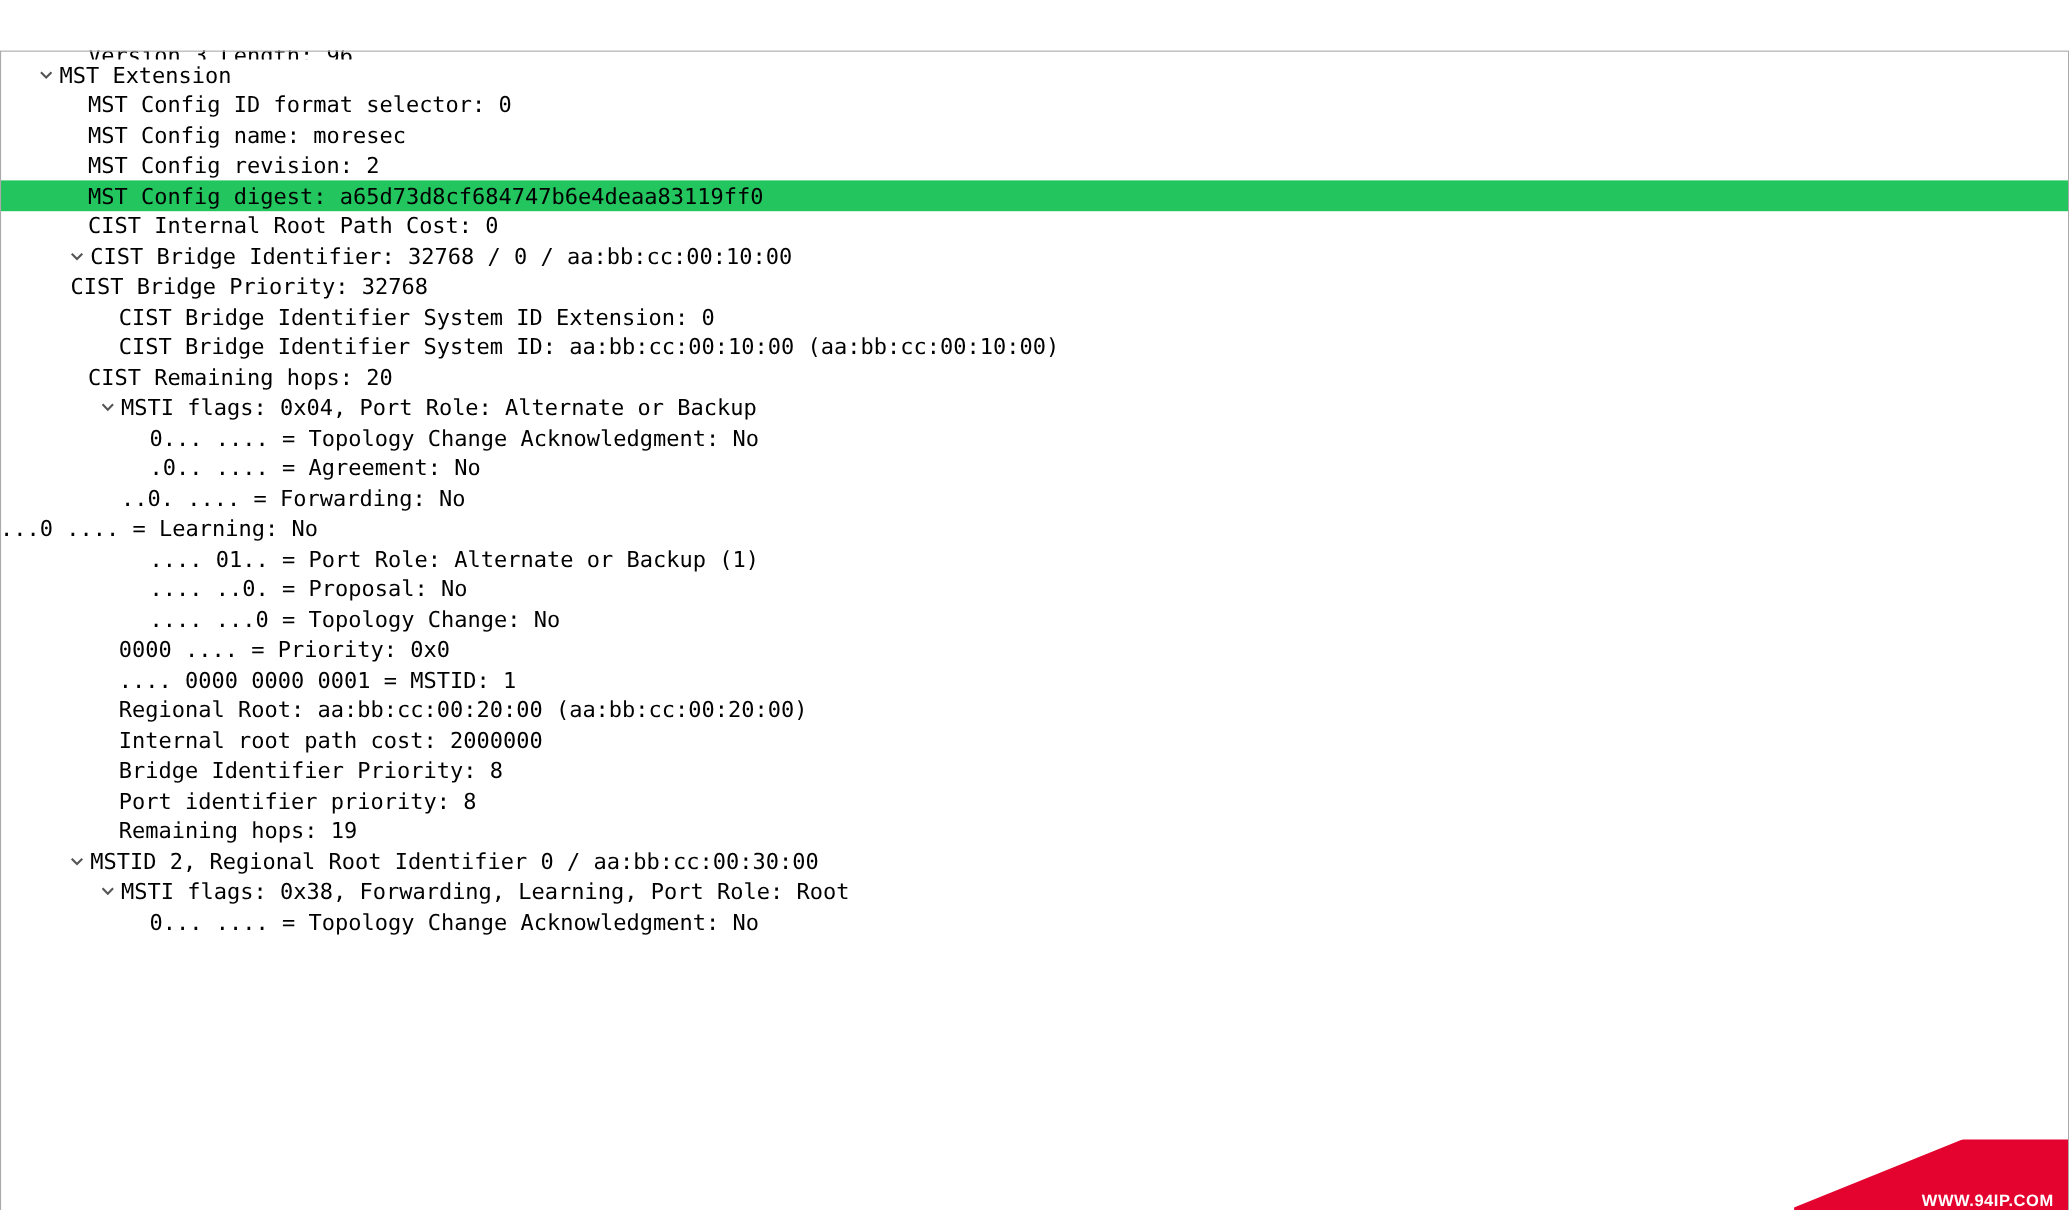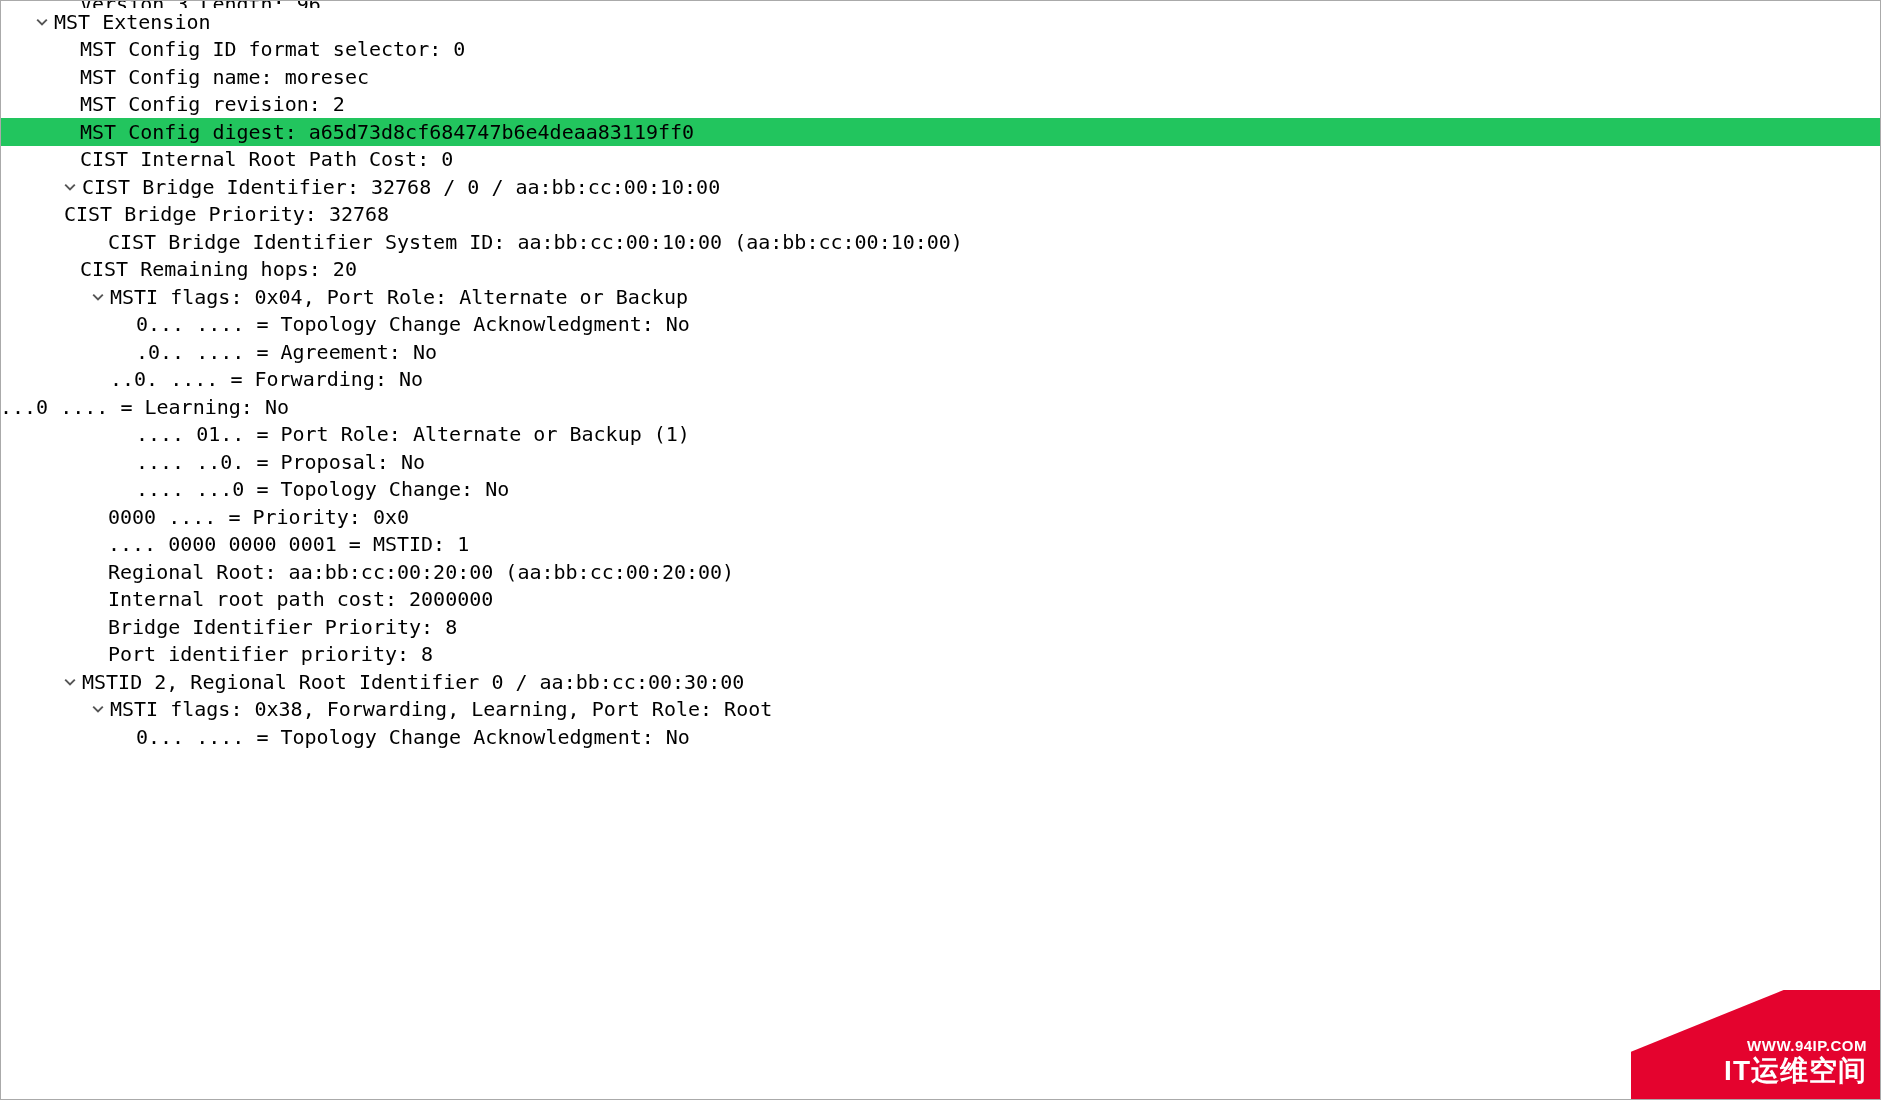--- a/index.html
+++ b/index.html
@@ -33,20 +33,21 @@
     font-size: 13px;
     margin-right: 4px;
   }
   .toggle svg { width: 12px; height: 12px; }
   .highlight {
     background: #22c55e;
   }
   .topcrop {
     height: 8px;
     overflow: hidden;
+    margin-top: 46px;
   }
   .corner {
     position: absolute;
     right: 0;
     bottom: 0;
     width: 250px;
     height: 110px;
     overflow: hidden;
     pointer-events: none;
   }
@@ -115,20 +116,21 @@
 
   <div class="row" style="padding-left:62px">
     <span class="toggle">
       <svg viewBox="0 0 10 10">
           <path d="M1 3 L5 7 L9 3" fill="none" stroke="#555" stroke-width="1.6"></path>
         </svg>
     </span>
     <span>CIST Bridge Identifier: 32768 / 0 / aa:bb:cc:00:10:00</span>
   </div>
   <div class="row" style="padding-left:64px"><span>CIST Bridge Priority: 32768</span></div>
+  <div class="row" style="padding-left:108px"><span>CIST Bridge Identifier System ID Extension: 0</span></div>
   <div class="row" style="padding-left:108px"><span>CIST Bridge Identifier System ID: aa:bb:cc:00:10:00 (aa:bb:cc:00:10:00)</span></div>
 
   <div class="row" style="padding-left:80px"><span>CIST Remaining hops: 20</span></div>
 
 
   <div class="row" style="padding-left:90px">
     <span class="toggle">
       <svg viewBox="0 0 10 10">
           <path d="M1 3 L5 7 L9 3" fill="none" stroke="#555" stroke-width="1.6"></path>
         </svg>
@@ -143,20 +145,21 @@
   <div class="row" style="padding-left:136px"><span>.... 01.. = Port Role: Alternate or Backup (1)</span></div>
   <div class="row" style="padding-left:136px"><span>.... ..0. = Proposal: No</span></div>
   <div class="row" style="padding-left:136px"><span>.... ...0 = Topology Change: No</span></div>
 
   <div class="row" style="padding-left:108px"><span>0000 .... = Priority: 0x0</span></div>
   <div class="row" style="padding-left:108px"><span>.... 0000 0000 0001 = MSTID: 1</span></div>
   <div class="row" style="padding-left:108px"><span>Regional Root: aa:bb:cc:00:20:00 (aa:bb:cc:00:20:00)</span></div>
   <div class="row" style="padding-left:108px"><span>Internal root path cost: 2000000</span></div>
   <div class="row" style="padding-left:108px"><span>Bridge Identifier Priority: 8</span></div>
   <div class="row" style="padding-left:108px"><span>Port identifier priority: 8</span></div>
+  <div class="row" style="padding-left:108px"><span>Remaining hops: 19</span></div>
 
   <div class="row" style="padding-left:62px">
     <span class="toggle">
       <svg viewBox="0 0 10 10">
           <path d="M1 3 L5 7 L9 3" fill="none" stroke="#555" stroke-width="1.6"></path>
         </svg>
     </span>
     <span>MSTID 2, Regional Root Identifier 0 / aa:bb:cc:00:30:00</span>
   </div>
 

